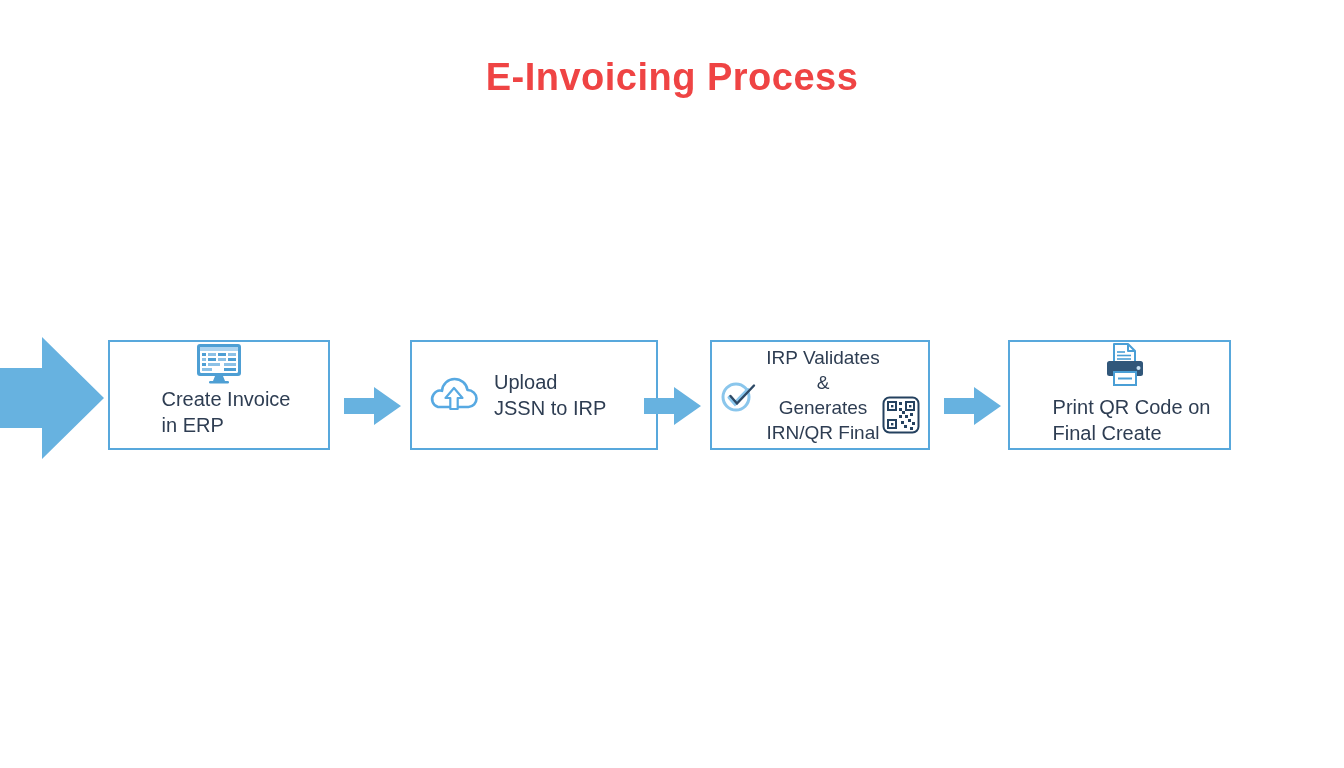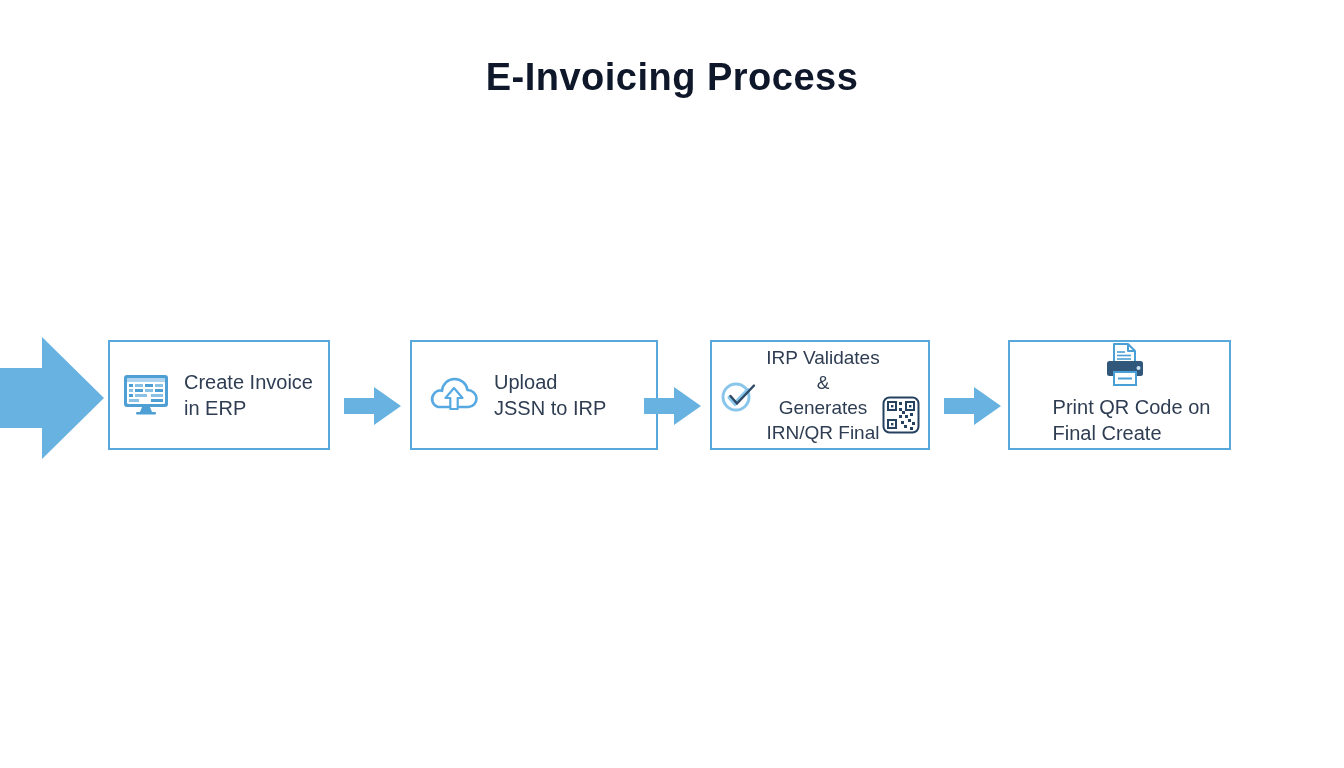--- a/index.html
+++ b/index.html
@@ -2,28 +2,28 @@
 <html><head>
 <meta charset="utf-8">
 <style>
   html,body{margin:0;padding:0;background:#ffffff;}
   .canvas{
     position:relative;width:1344px;height:768px;background:#ffffff;overflow:hidden;
     font-family:"Liberation Sans", sans-serif;
   }
   .title{
     position:absolute;left:0;top:56px;width:100%;text-align:center;
-    font-size:38px;font-weight:700;color:#0f172a;letter-spacing:0.5px;margin:0;
+    font-size:38px;font-weight:700;color:#ef4444;letter-spacing:0.5px;margin:0;
   }
   .step-box{
     position:absolute;top:340px;height:110px;box-sizing:border-box;
     background:#ffffff;border:2px solid #58a8dc;
     display:flex;align-items:center;
   }
-  .box1{left:108px;width:222px;padding-left:12px;}
+  .box1{left:108px;width:222px;padding-left:0;flex-direction:column;}
   .box2{left:410px;width:248px;padding-left:16px;}
   .box3{left:710px;width:220px;padding-left:8px;}
   .box4{left:1008px;width:223px;padding-left:10px;flex-direction:column;}
   .step-icon{flex:0 0 auto;display:flex;align-items:center;justify-content:center;}
   .step-lines{
     margin-left:14px;color:#2e3d52;font-size:20px;line-height:26px;font-weight:400;
   }
   .box3 .step-lines{margin-left:8px;text-align:center;flex:1 1 auto;padding-right:48px;font-size:19px;line-height:25px;}
   .qr-float{position:absolute;right:8px;bottom:10px;}
   .connector{position:absolute;top:387px;}

